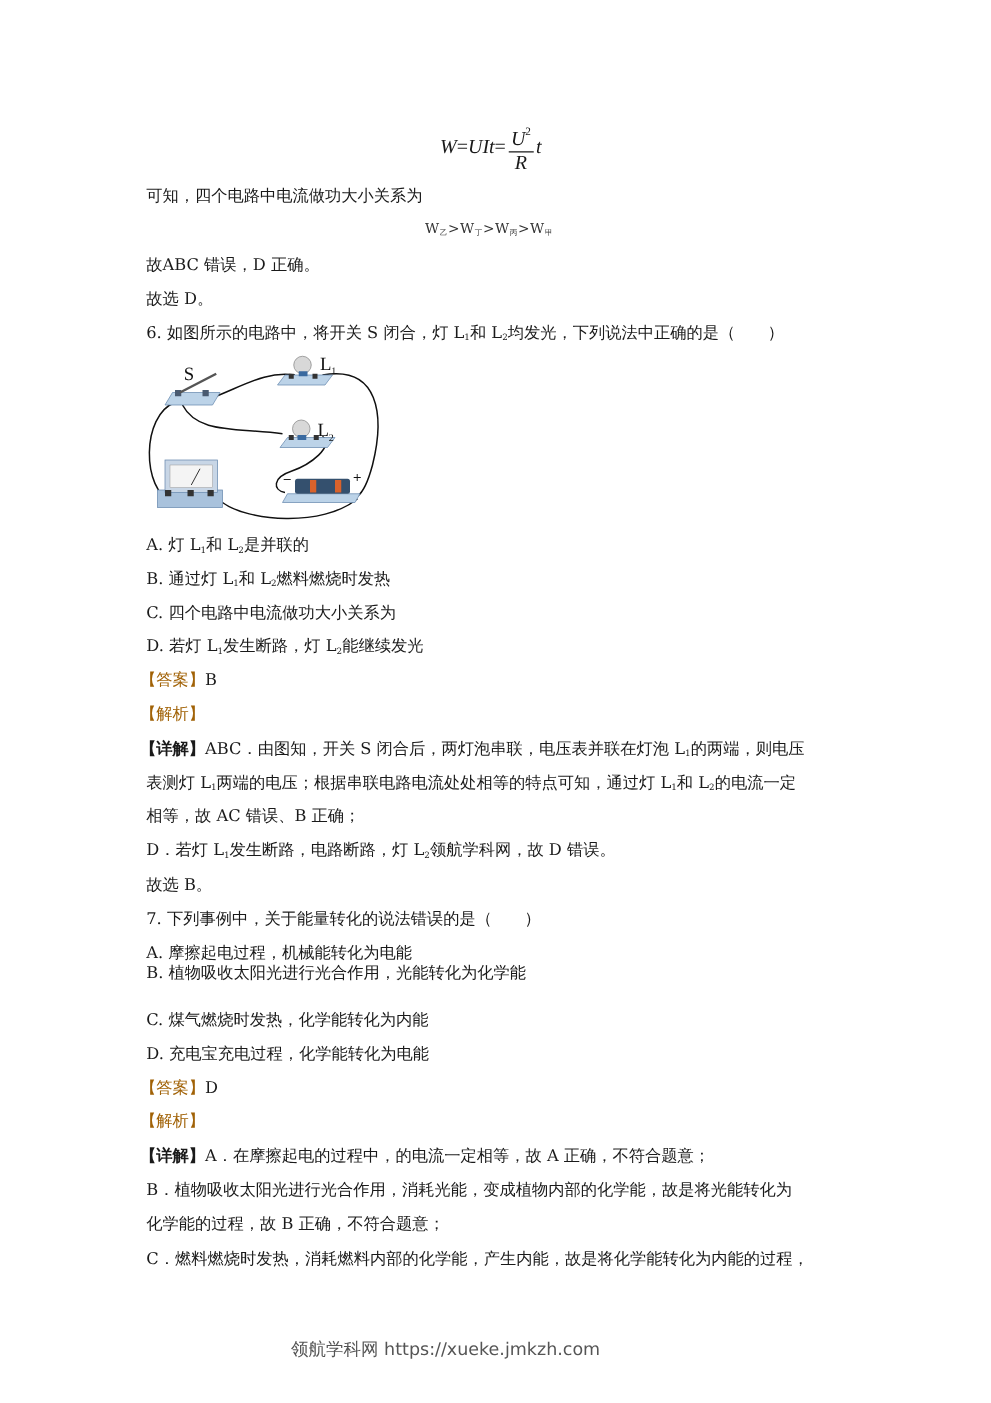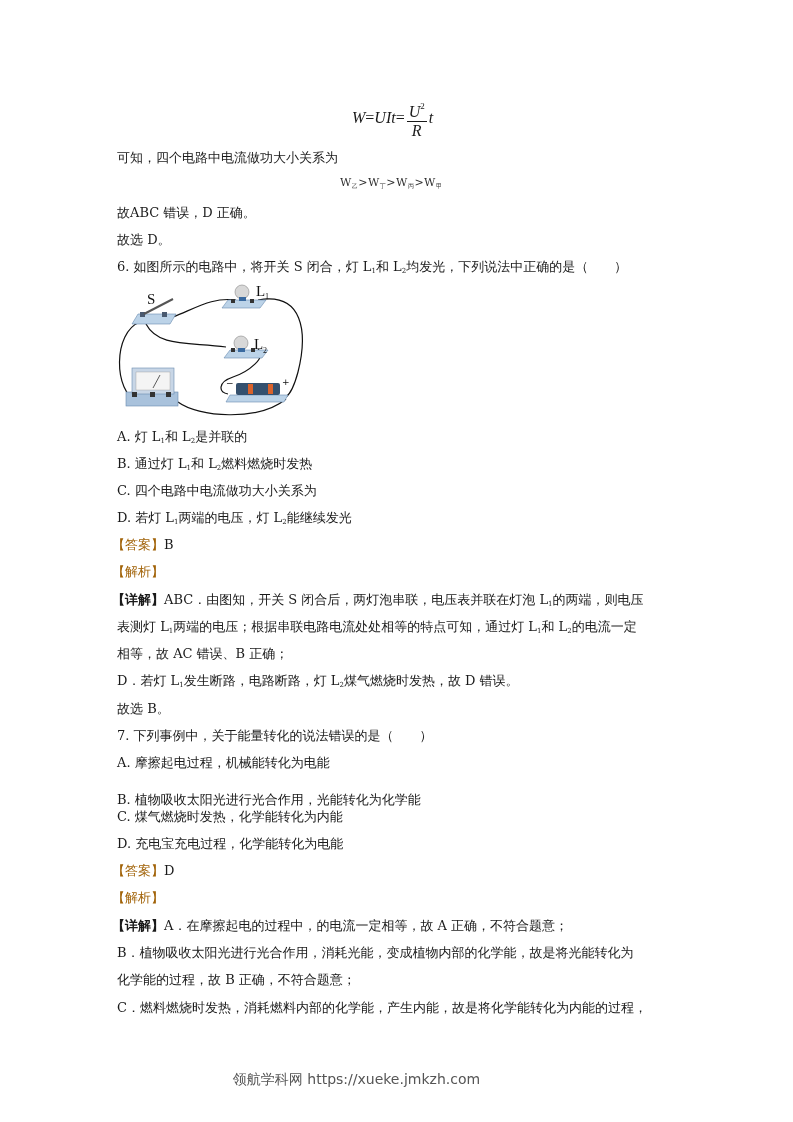--- a/index.html
+++ b/index.html
@@ -109,45 +109,45 @@
 </svg>
 
 <div class="line" style="top:428px">
   <span>A.  灯 L</span><span class="sub">1</span><span>和 L</span><span class="sub">2</span><span>是并联的</span>
 </div>
 <div class="line" style="top:455px">
   <span>B.  通过灯 L</span><span class="sub">1</span><span>和 L</span><span class="sub">2</span><span>燃料燃烧时发热</span>
 </div>
 <div class="line" style="top:482px">C.  四个电路中电流做功大小关系为</div>
 <div class="line" style="top:509px">
-  <span>D.  若灯 L</span><span class="sub">1</span><span>两端的电压，灯 L</span><span class="sub">2</span><span>能继续发光</span>
+  <span>D.  若灯 L</span><span class="sub">1</span><span>发生断路，灯 L</span><span class="sub">2</span><span>能继续发光</span>
 </div>
 
 <div class="line" style="top:536px; left:112px">
   <span class="tag">【答案】</span><span>B</span>
 </div>
 <div class="line" style="top:563px; left:112px">
   <span class="tag">【解析】</span>
 </div>
 
 <div class="line" style="top:591px; left:112px">
   <span style="font-weight:bold">【详解】</span><span>ABC．由图知，开关 S 闭合后，两灯泡串联，电压表并联在灯泡 L</span><span class="sub">1</span><span>的两端，则电压</span>
 </div>
 <div class="line" style="top:618px">
   <span>表测灯 L</span><span class="sub">1</span><span>两端的电压；根据串联电路电流处处相等的特点可知，通过灯 L</span><span class="sub">1</span><span>和 L</span><span class="sub">2</span><span>的电流一定</span>
 </div>
 <div class="line" style="top:645px">相等，故 AC 错误、B 正确；</div>
 <div class="line" style="top:672px">
-  <span>D．若灯 L</span><span class="sub">1</span><span>发生断路，电路断路，灯 L</span><span class="sub">2</span><span>煤气燃烧时发热，故 D 错误。</span>
+  <span>D．若灯 L</span><span class="sub">1</span><span>发生断路，电路断路，灯 L</span><span class="sub">2</span><span>领航学科网，故 D 错误。</span>
 </div>
 <div class="line" style="top:700px">故选 B。</div>
 
 <div class="line" style="top:727px">7.  下列事例中，关于能量转化的说法错误的是（　　）</div>
 <div class="line" style="top:754px">A.  摩擦起电过程，机械能转化为电能</div>
-<div class="line" style="top:791px">B.  植物吸收太阳光进行光合作用，光能转化为化学能</div>
+<div class="line" style="top:770px">B.  植物吸收太阳光进行光合作用，光能转化为化学能</div>
 <div class="line" style="top:808px">C.  煤气燃烧时发热，化学能转化为内能</div>
 <div class="line" style="top:835px">D.  充电宝充电过程，化学能转化为电能</div>
 
 <div class="line" style="top:862px; left:112px">
   <span class="tag">【答案】</span><span>D</span>
 </div>
 <div class="line" style="top:889px; left:112px">
   <span class="tag">【解析】</span>
 </div>
 <div class="line" style="top:917px; left:112px">

